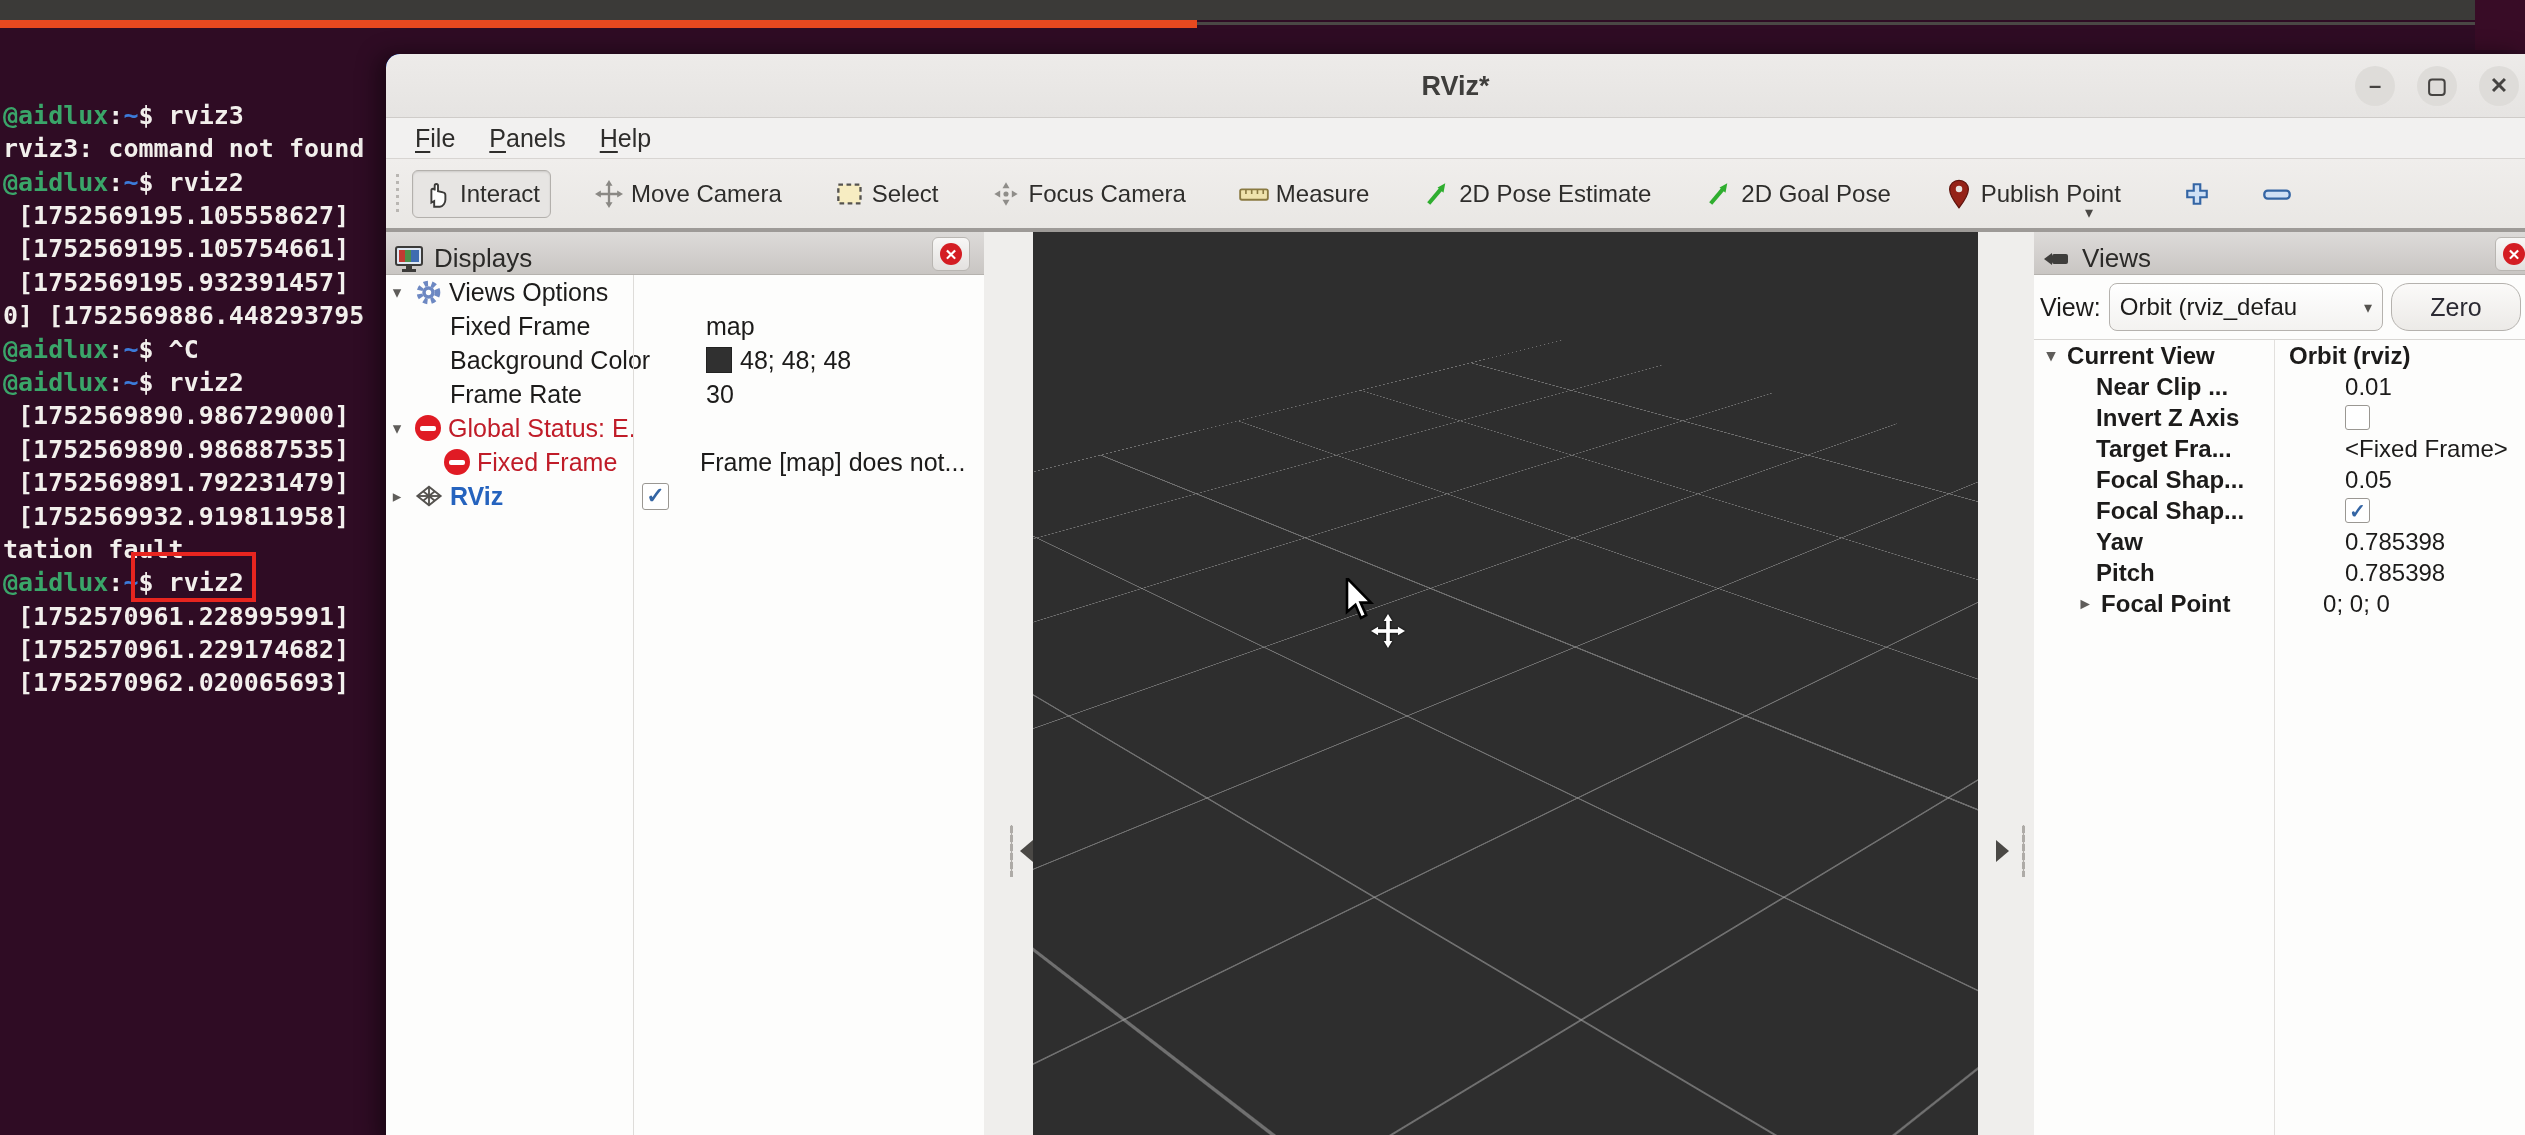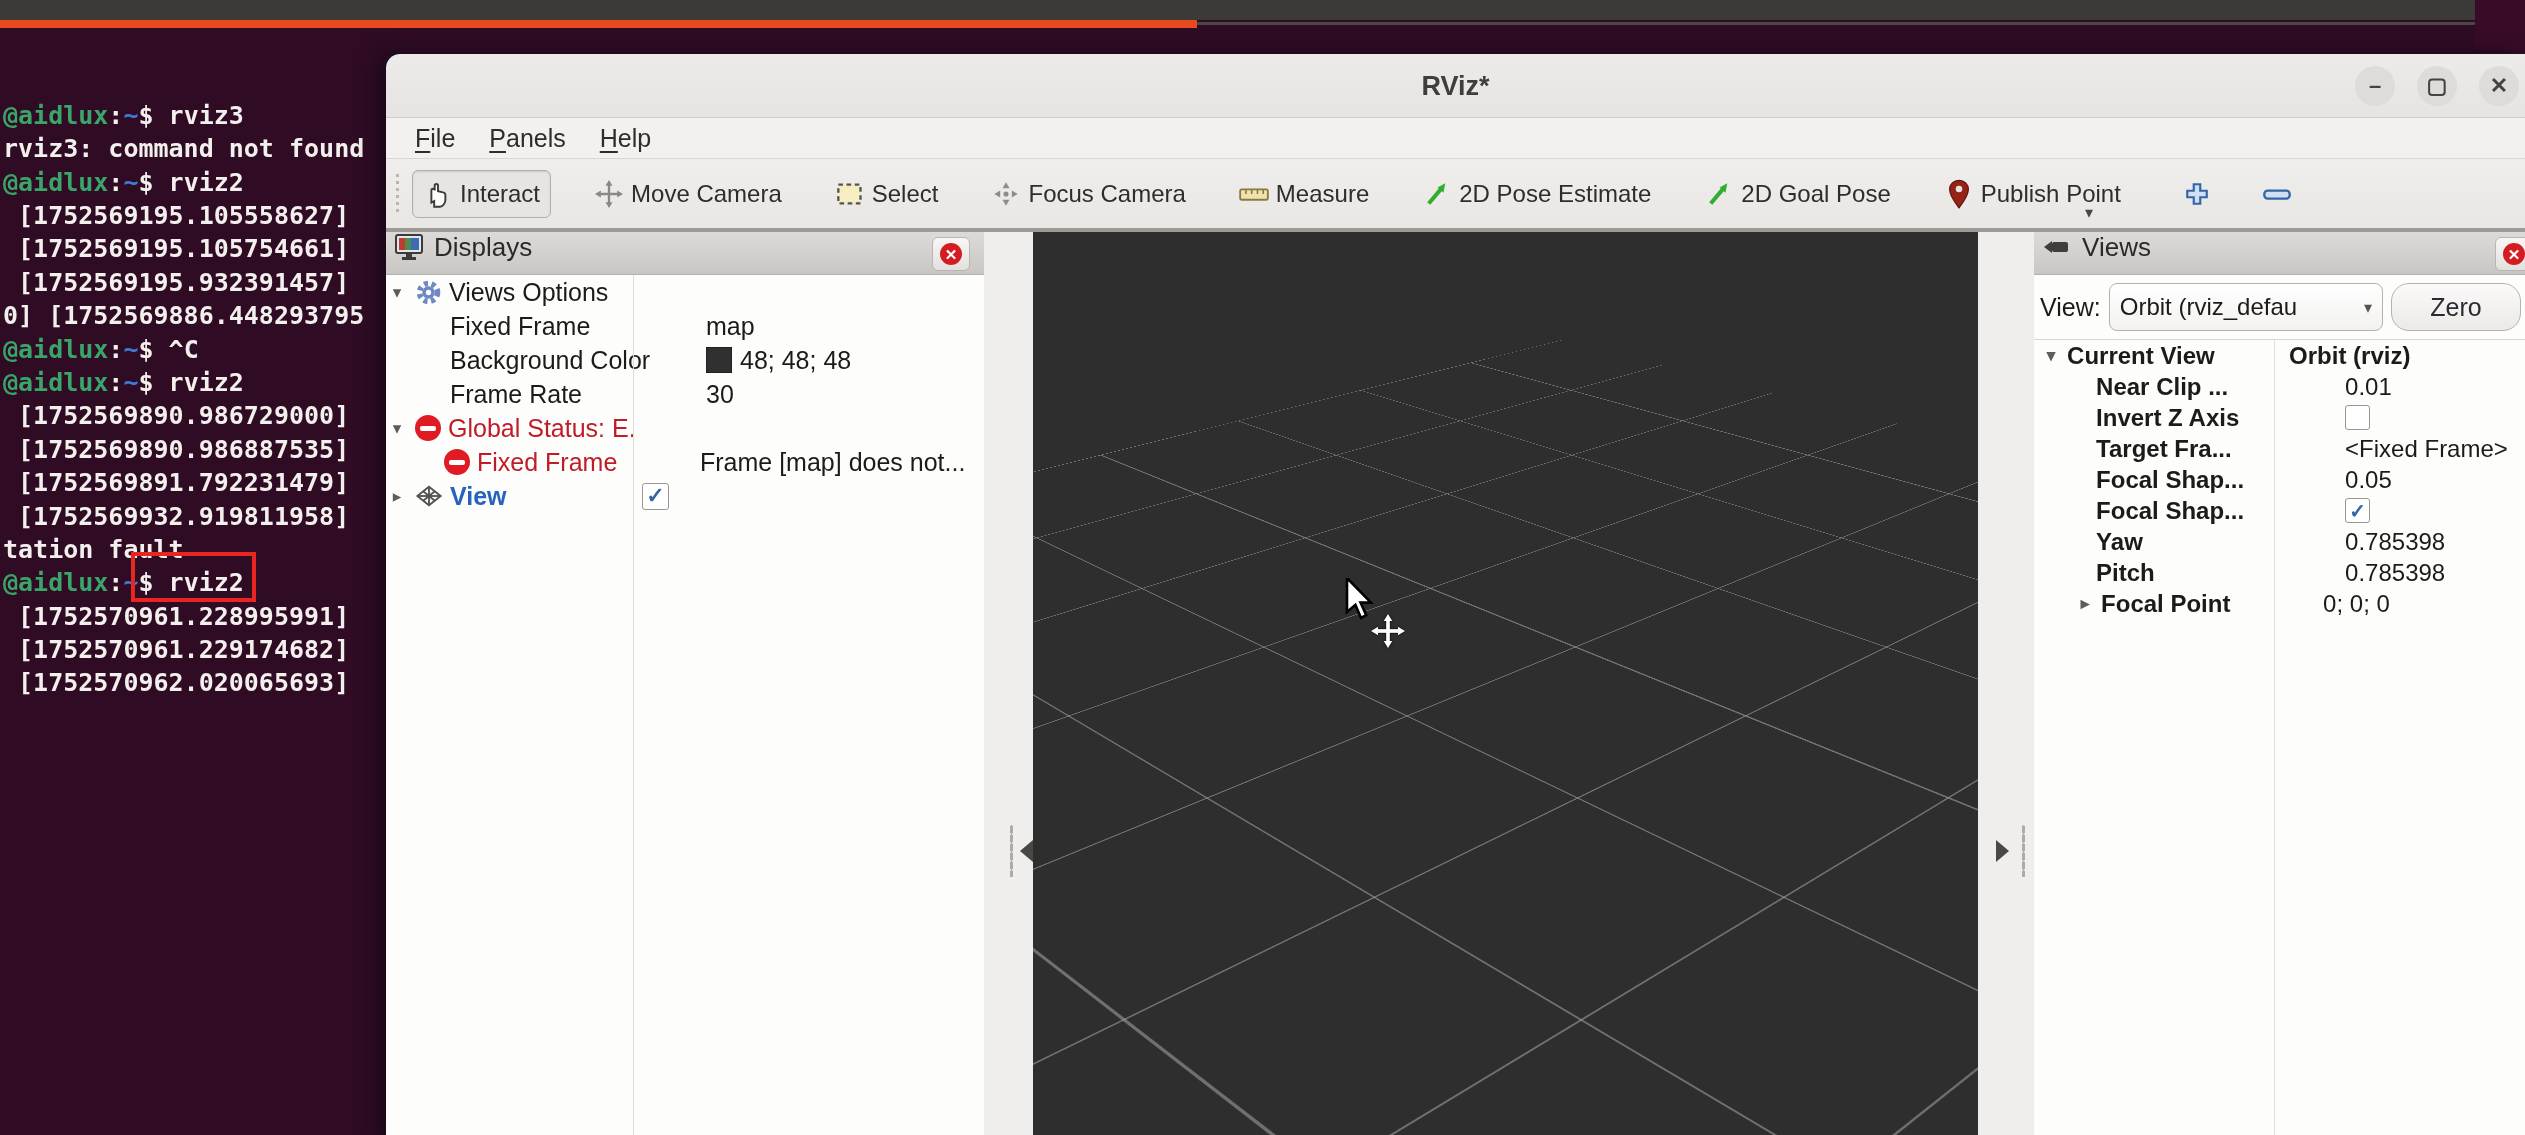--- a/index.html
+++ b/index.html
@@ -44,21 +44,21 @@
         padding:0 10px;border-radius:6px;font-size:24px;font-weight:500;color:#2e2d2b;white-space:nowrap;}
   .tool.active{background:#e7e5e3;border:1px solid #b3b0ac;box-shadow:inset 0 1px 2px rgba(0,0,0,.12);}
   .tool .ticon{display:inline-flex;width:30px;height:30px;align-items:center;justify-content:center;}
   .tool.iconly{margin-right:14px;padding:0 18px;}
   .overflow-arrow{position:absolute;right:432px;bottom:6px;font-size:16px;color:#4a4845;}
   .tb-divider{height:4px;background:#9d9a97;}
   
   .content{position:relative;display:flex;height:913px;}
   .panel{background:#fdfdfc;}
   .phead{height:42px;background:linear-gradient(#dddbd9,#c9c6c3);border-bottom:1px solid #b5b2ae;
-         display:flex;align-items:flex-start;padding:0 8px;position:relative;}
+         display:flex;align-items:flex-end;padding:0 8px;position:relative;}
   .phead .ptitle{font-size:26px;color:#2b2a28;margin-left:10px;}
   .closebtn{position:absolute;top:5px;width:36px;height:32px;border-radius:6px;
             background:linear-gradient(#f8f7f6,#e3e1df);border:1px solid #b9b6b2;
             display:flex;align-items:center;justify-content:center;}
   .closebtn .dot{width:22px;height:22px;border-radius:50%;background:#d41d23;color:#fff;
                  font-size:15px;font-weight:bold;display:flex;align-items:center;justify-content:center;line-height:1;}
   
   .displays{width:620px;display:flex;flex-direction:column;}
   .dtree{position:relative;flex:1;}
   .colline-d{position:absolute;left:247px;top:0;bottom:0;width:1px;background:#dedcd9;}
@@ -314,21 +314,21 @@
               <span class="expander">▸</span>
               <span class="ticon">
                 <svg width="28" height="28" viewBox="0 0 24 24" stroke="#55534f" stroke-width="1.6" fill="none">
                   <polygon points="12,4 22,12 12,20 2,12"></polygon>
                   <line x1="7" y1="8" x2="17" y2="16"></line>
                   <line x1="17" y1="8" x2="7" y2="16"></line>
                   <line x1="12" y1="4" x2="12" y2="20"></line>
                   <line x1="2" y1="12" x2="22" y2="12"></line>
                 </svg>
               </span>
-              <span class=" blue-text">View</span>
+              <span class=" blue-text">RViz</span>
             </div>
             <div class="dvalue">
               <span class="checkbox">✓</span>
             </div>
           </div>
         </div>
     </div>
 
     <div class="vsplit split-l">
       <div class="dots"></div>

